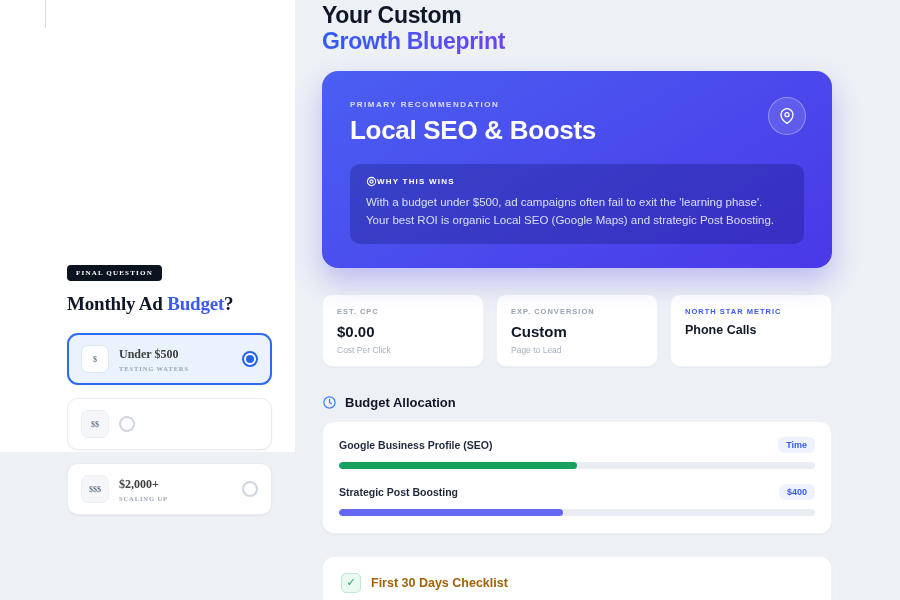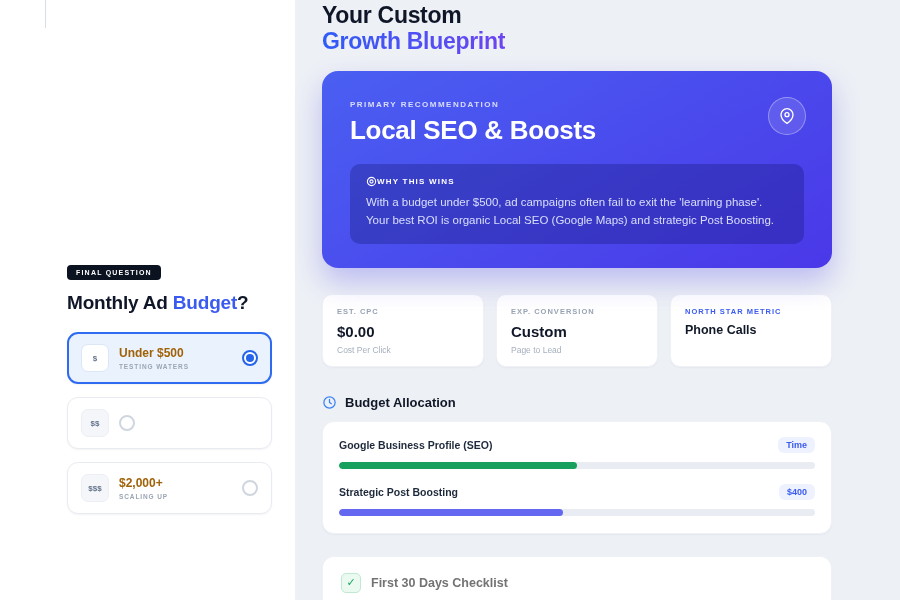--- a/index.html
+++ b/index.html
@@ -1,36 +1,36 @@
 <!DOCTYPE html>
 <html><head>
 <meta charset="utf-8">
 <style>
   * { margin:0; padding:0; box-sizing:border-box; }
   html,body { width:900px; height:600px; overflow:hidden; }
   body { font-family:"Liberation Sans","DejaVu Sans",sans-serif; background:#edf0f5; }
   .app { display:flex; width:900px; height:600px; }
 
   
-  .sidebar { position:relative; width:295px; height:600px; background:#ffffff; flex:0 0 295px; }
+  .sidebar { position:relative; width:295px; height:452px; background:#ffffff; flex:0 0 295px;font-family:Liberation Serif, serif; }
   .deco-line { position:absolute; left:45px; top:0; width:1px; height:28px; background:#d9dee5; }
   .sidebar-content { position:absolute; left:67px; top:261px; width:205px; }
   .badge-dark { display:inline-block; background:#0b1220; color:#ffffff; font-size:7px; font-weight:700;
     letter-spacing:1.2px; padding:4px 9px; border-radius:4px; }
   .question { margin-top:12px; font-size:19px; font-weight:800; color:#0f1628; letter-spacing:-0.2px; }
   .question .hl { color:#3b5bf0; }
   .options { margin-top:18px; display:flex; flex-direction:column; gap:13px; }
   .option { display:flex; align-items:center; gap:10px; padding:11px 13px; border-radius:11px;
     background:#ffffff; border:1px solid #e8ecf2; box-shadow:0 1px 2px rgba(16,24,40,.05); cursor:pointer; }
   .option.selected { background:#eaf2fe; border:2px solid #2f6bf0; padding:10px 12px; }
   .dollar-box { width:28px; height:28px; border-radius:7px; background:#f4f6fa; border:1px solid #eceff4;
     display:flex; align-items:center; justify-content:center; font-size:8px; font-weight:700; color:#64748b; flex:0 0 28px; }
   .option.selected .dollar-box { background:#ffffff; border-color:#dbe6f7; }
   .option-text { flex:1; min-width:0; }
-  .option-label { font-size:12px; font-weight:800; color:#a16207; }
+  .option-label { font-size:12px; font-weight:800; color:#404040; }
   .option-sub { font-size:6.5px; font-weight:700; letter-spacing:0.9px; color:#9aa5b4; margin-top:3px; }
   .radio { width:16px; height:16px; border-radius:50%; border:2px solid #cfd6df; background:#ffffff; flex:0 0 16px;
     display:flex; align-items:center; justify-content:center; }
   .radio.on { border-color:#2563eb; }
   .radio.on::after { content:""; width:8px; height:8px; border-radius:50%; background:#2563eb; }
 
   
   .main { flex:1; padding:2px 0 0 27px; }
   .content { width:510px; }
   .page-title { font-size:23px; font-weight:800; line-height:1.15; color:#0f1628; letter-spacing:-0.3px; }
@@ -68,21 +68,21 @@
   .alloc-label { font-size:10.5px; font-weight:600; color:#1e293b; }
   .pill { font-size:9px; font-weight:800; color:#3b5bf0; background:#eef2ff; padding:3px 8px; border-radius:6px; }
   .track { margin-top:9px; height:7px; border-radius:4px; background:#e9edf3; overflow:hidden; }
   .fill { height:100%; border-radius:4px; }
 
   .checklist { margin-top:22px; background:#ffffff; border-radius:12px 12px 0 0; border:1px solid #eef1f5;
     border-bottom:none; box-shadow:0 1px 2px rgba(16,24,40,.04); padding:16px 18px; }
   .check-head { display:flex; align-items:center; gap:10px; }
   .check-sq { width:20px; height:20px; border-radius:5px; background:#eafaf1; border:1px solid #bfe9d2;
     color:#17a45f; font-size:11px; font-weight:800; display:flex; align-items:center; justify-content:center; }
-  .check-title { font-size:12.5px; font-weight:800; color:#737373; }
+  .check-title { font-size:12.5px; font-weight:800; color:#a16207; }
 </style>
 </head>
 <body>
 
 <div class="app">
 
   <aside class="sidebar">
     <div class="deco-line"></div>
     <div class="sidebar-content">
       <span class="badge-dark">FINAL QUESTION</span>

